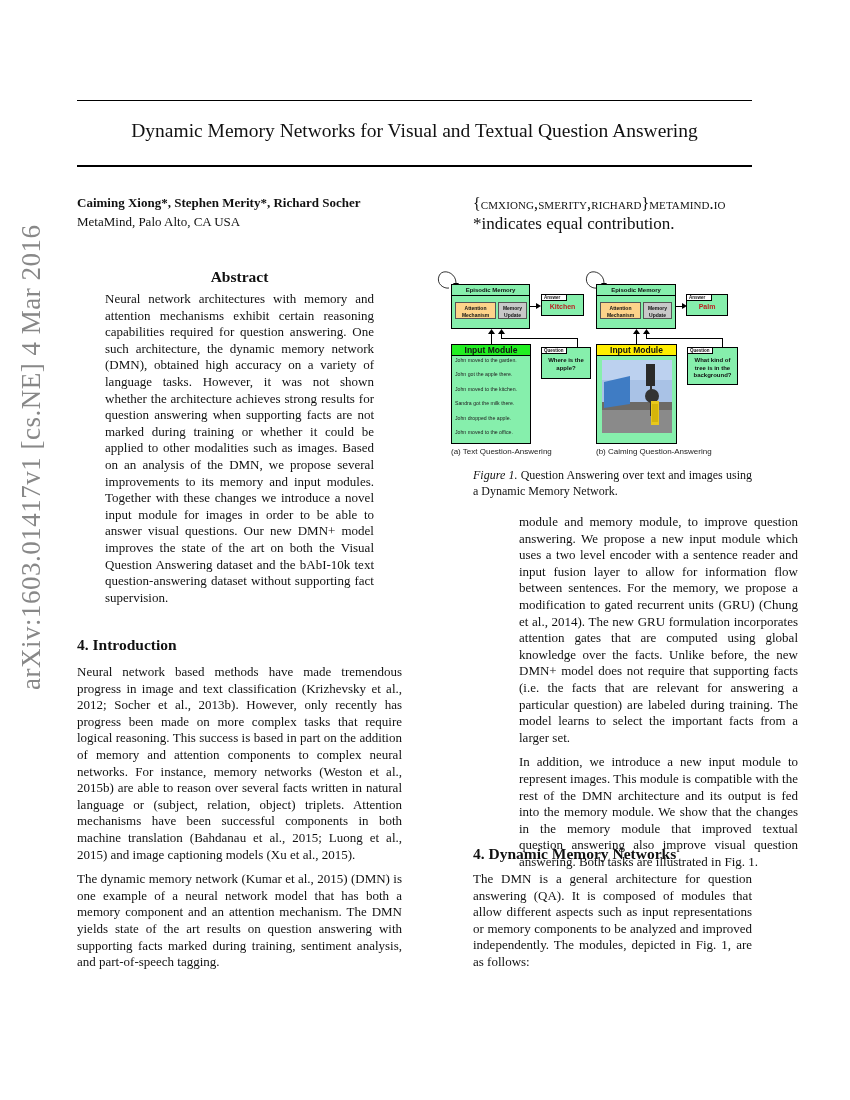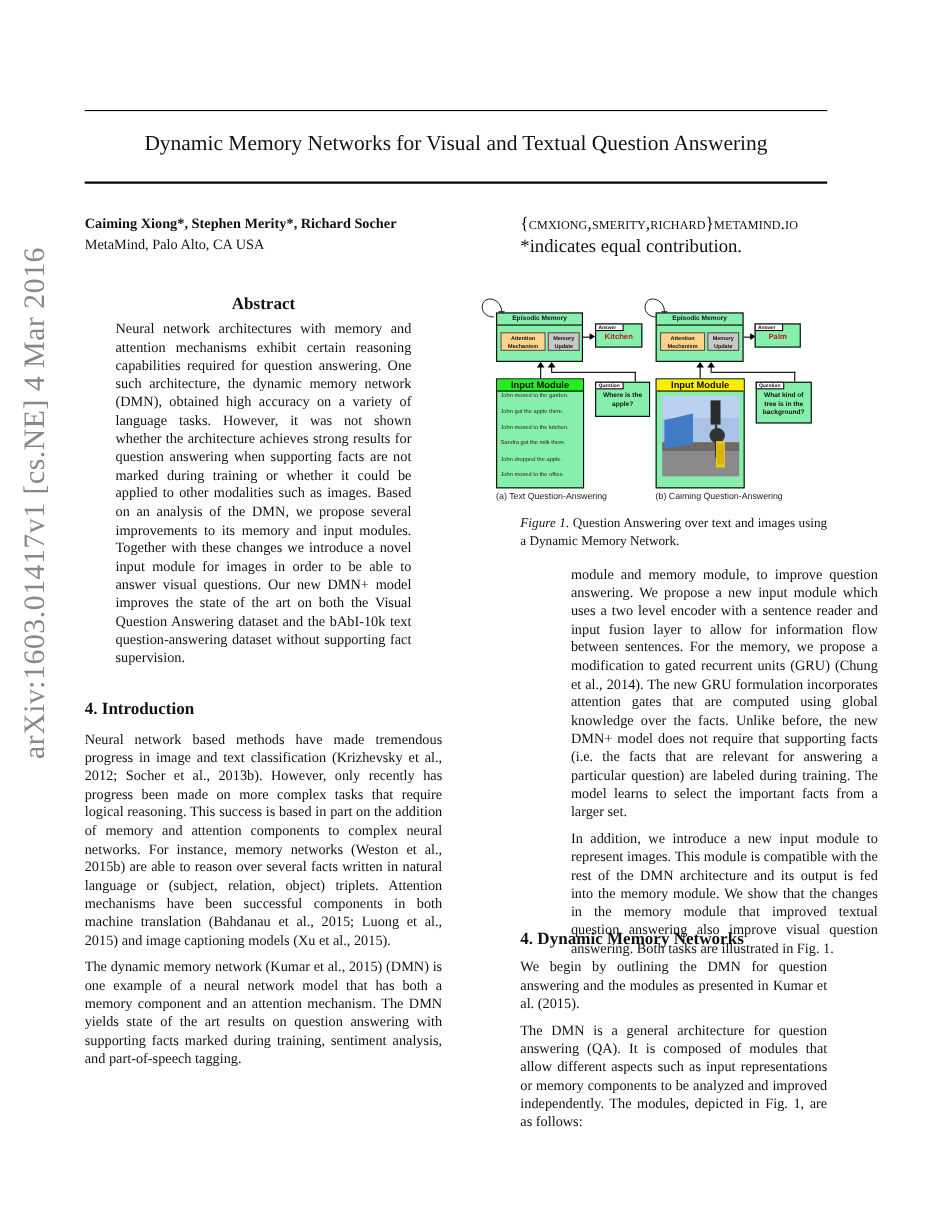--- a/index.html
+++ b/index.html
@@ -159,15 +159,14 @@
 
 <div id="caption" class="abs"><i>Figure 1.</i><span> Question Answering over text and images using a Dynamic Memory Network.</span></div>
 
 <div id="right-text" class="col">
   <p>module and memory module, to improve question answering. We propose a new input module which uses a two level encoder with a sentence reader and input fusion layer to allow for information flow between sentences. For the memory, we propose a modification to gated recurrent units (GRU) (Chung et al., 2014). The new GRU formulation incorporates attention gates that are computed using global knowledge over the facts. Unlike before, the new DMN+ model does not require that supporting facts (i.e. the facts that are relevant for answering a particular question) are labeled during training. The model learns to select the important facts from a larger set.</p>
   <p>In addition, we introduce a new input module to represent images. This module is compatible with the rest of the DMN architecture and its output is fed into the memory module. We show that the changes in the memory module that improved textual question answering also improve visual question answering. Both tasks are illustrated in Fig. 1.</p>
 </div>
 
 <div class="sec" style="left:473px;top:845px;">4. Dynamic Memory Networks</div>
 <div id="dmn-text" class="col">
-  <p>We begin by outlining the DMN for question answering and the modules as presented in Kumar et al. (2015).</p>
   <p>The DMN is a general architecture for question answering (QA). It is composed of modules that allow different aspects such as input representations or memory components to be analyzed and improved independently. The modules, depicted in Fig. 1, are as follows:</p>
 </div>
 
 </body></html>

